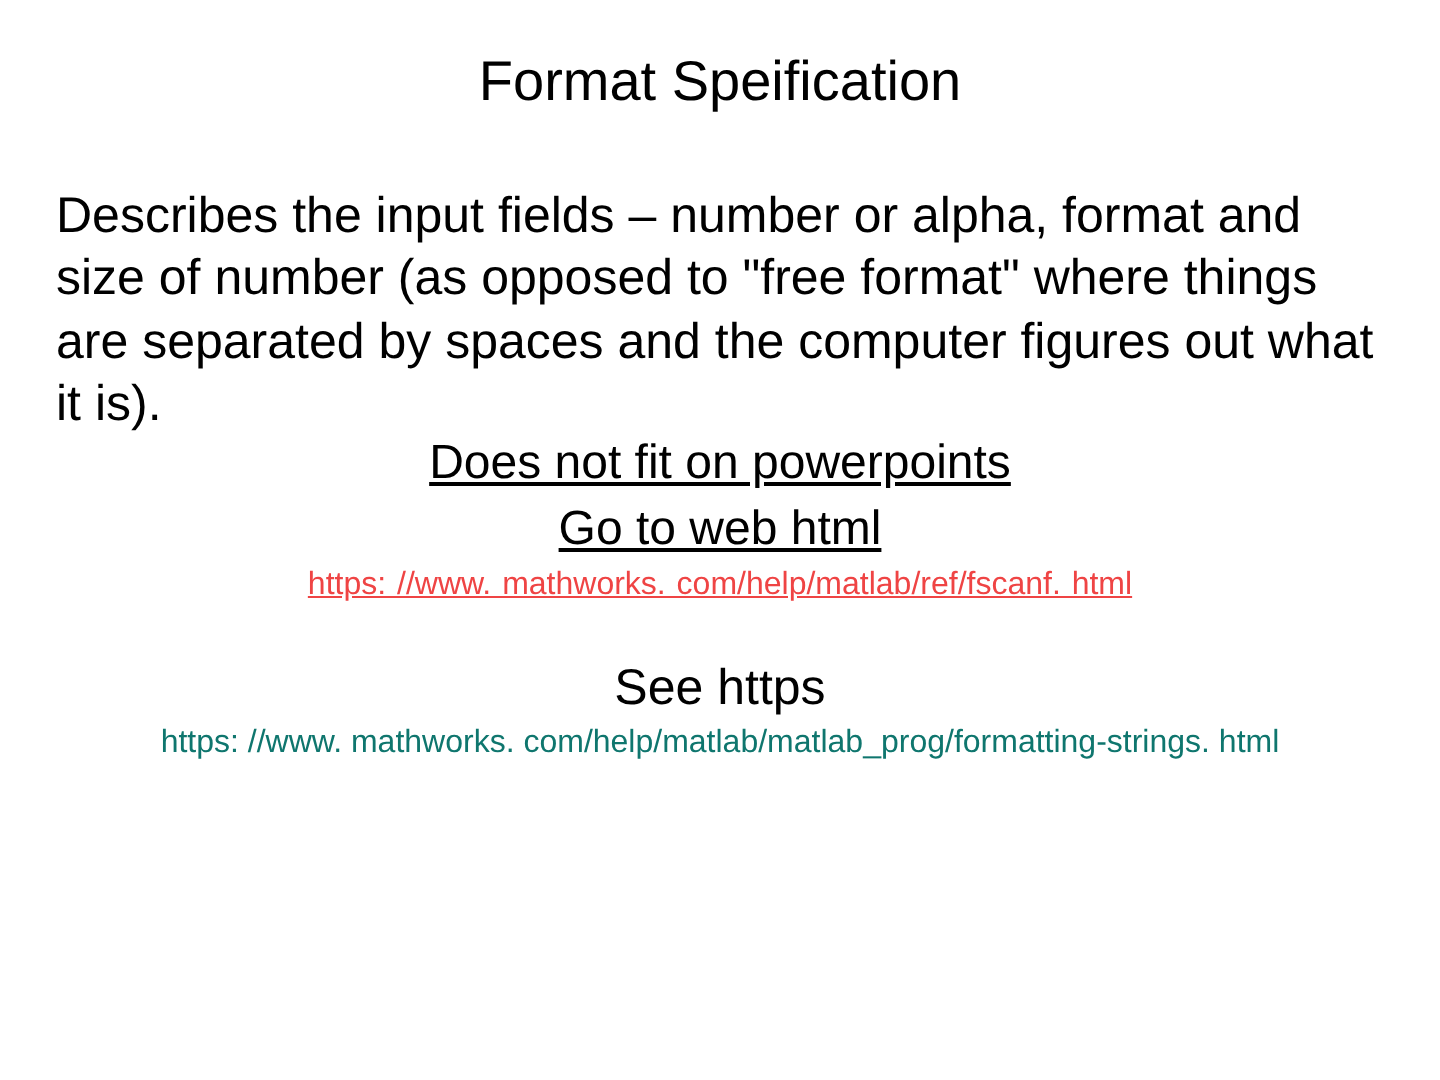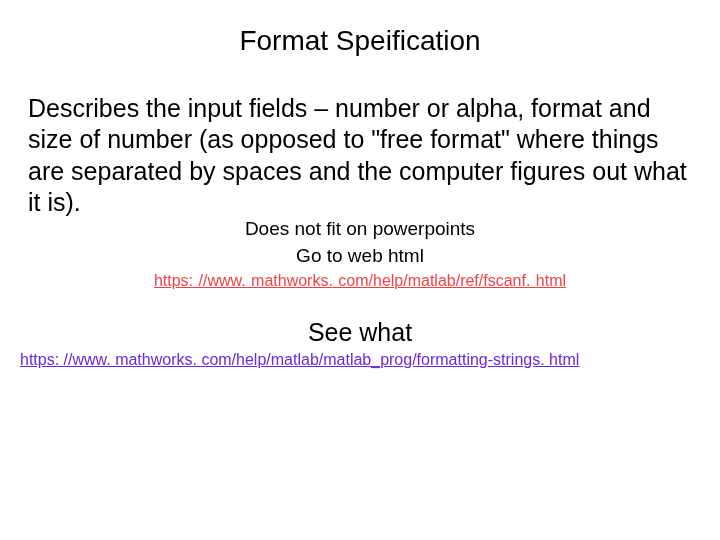--- a/index.html
+++ b/index.html
@@ -20,53 +20,54 @@
       margin-bottom: 36px;
     }
     .body-para {
       text-align: left;
       font-size: 25px;
       line-height: 1.25;
       padding: 0 8px;
     }
     .sub-para {
       text-align: center;
-      font-size: 19px;
+      font-size: 24px;
       line-height: 1.2;
       margin-bottom: 4px;
+      text-decoration: underline;
     }
     .link {
       display: block;
       text-align: center;
       font-size: 16px;
       color: #ef4444;
       text-decoration: underline;
       margin-bottom: 28px;
       word-spacing: 1px;
     }
     .see-also {
       text-align: center;
       font-size: 25px;
       margin-top: 10px;
       margin-bottom: 4px;
     }
     .link2 {
       display: block;
+      text-align: center;
       font-size: 16px;
-      color: #6d28d9;
-      text-decoration: underline;
+      color: #0f766e;
     }
   </style>
 </head>
 <body>
 
 <div class="title">Format Speification</div>
 
 <div class="body-para">Describes the input fields – number or alpha, format and size of number (as opposed to "free format" where things are separated by spaces and the computer figures out what it is).</div>
 
 <div class="sub-para">Does not fit on powerpoints</div>
 <div class="sub-para">Go to web html</div>
 
 <a class="link">https: //www. mathworks. com/help/matlab/ref/fscanf. html</a>
 
-<div class="see-also">See what</div>
+<div class="see-also">See https</div>
 
 <a class="link2">https: //www. mathworks. com/help/matlab/matlab_prog/formatting-strings. html</a>
 
 </body></html>

